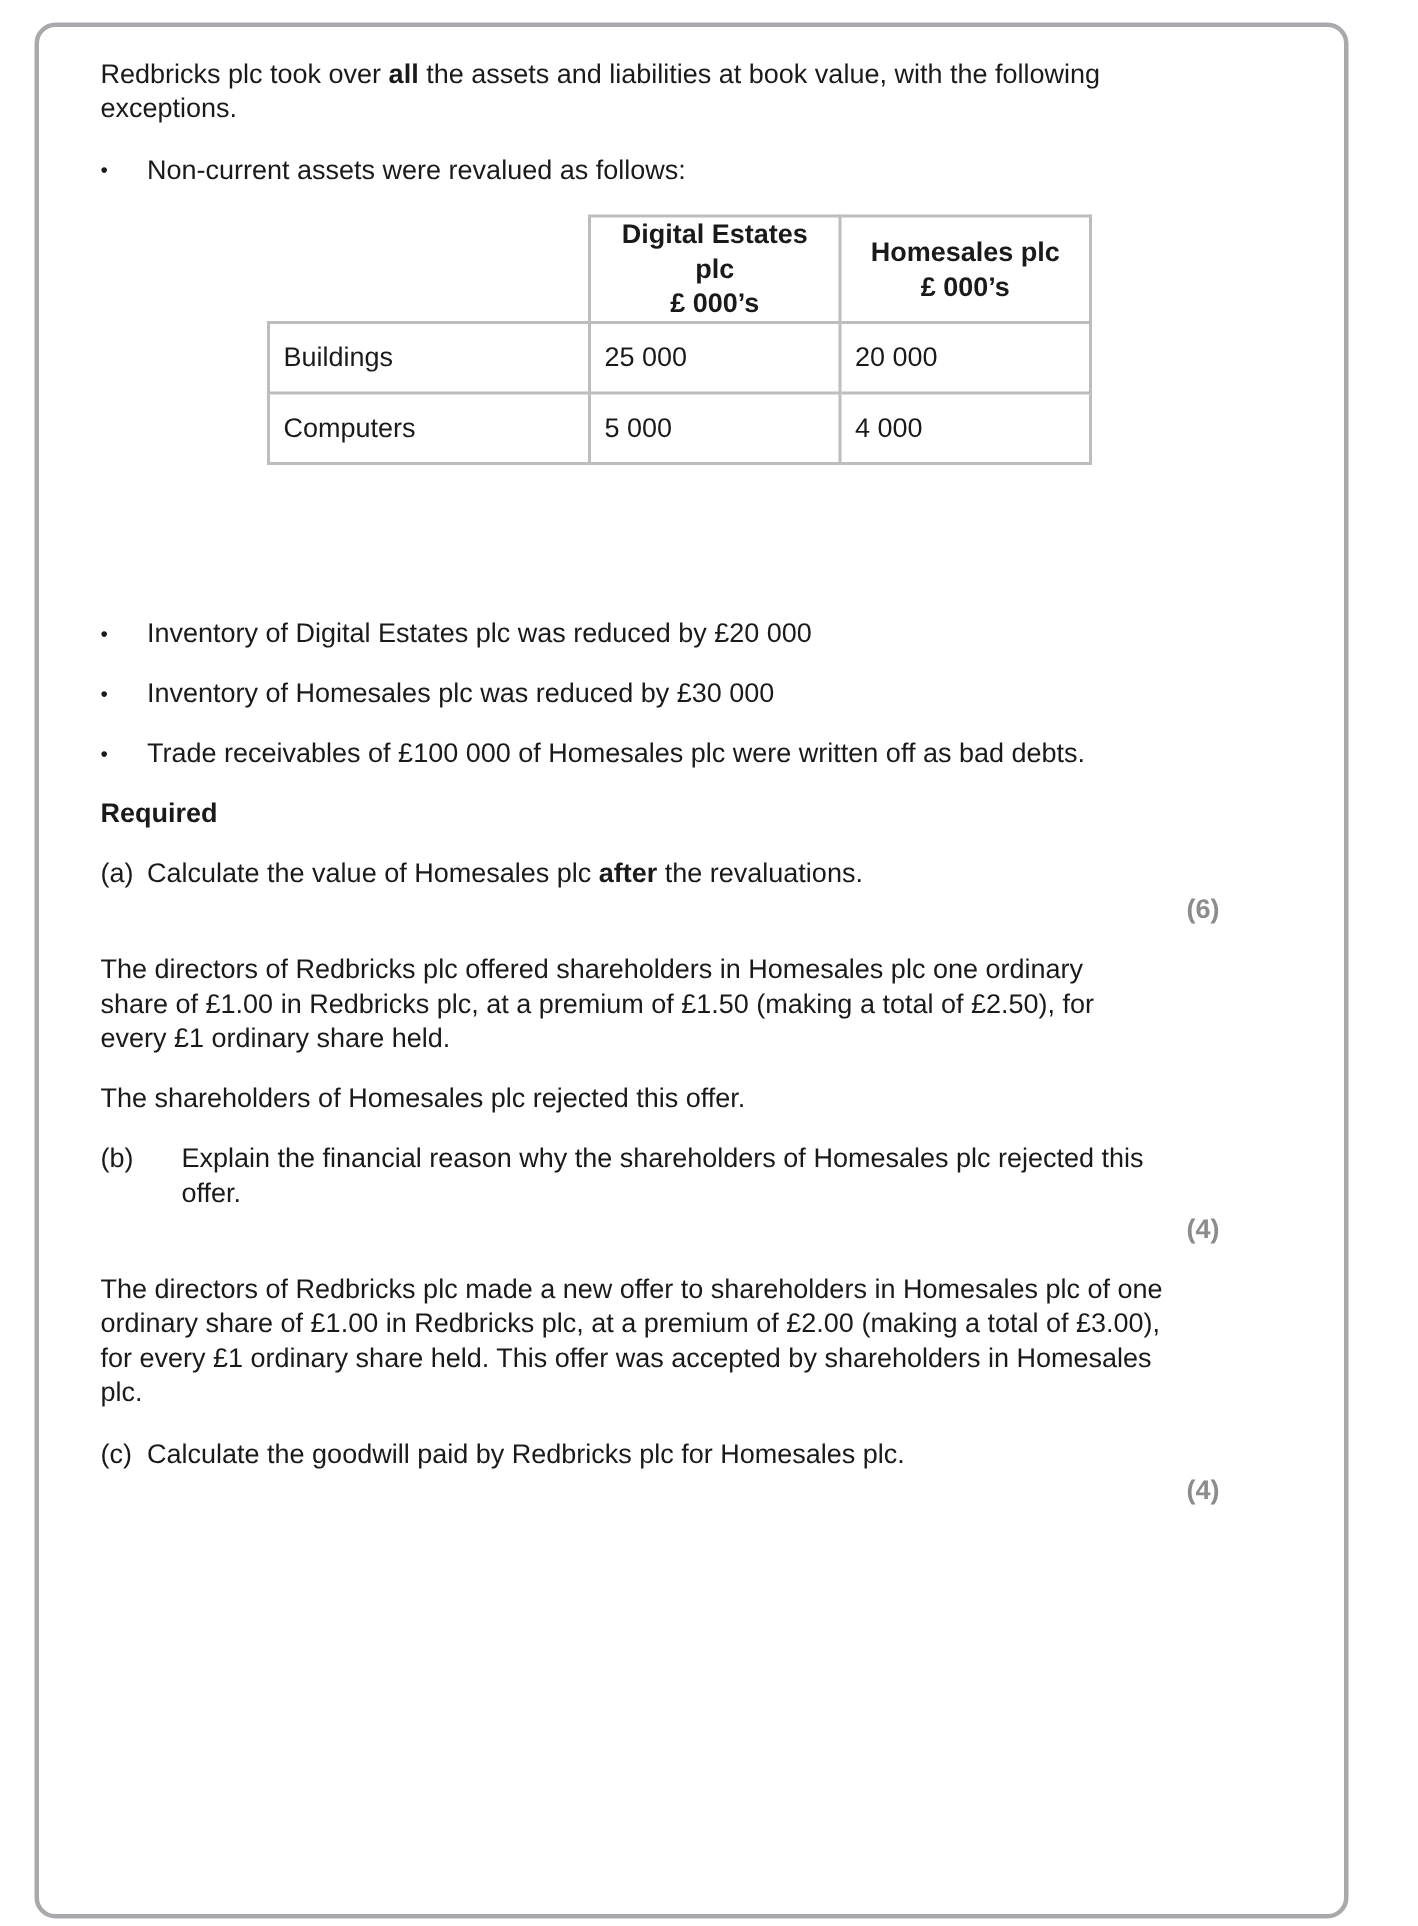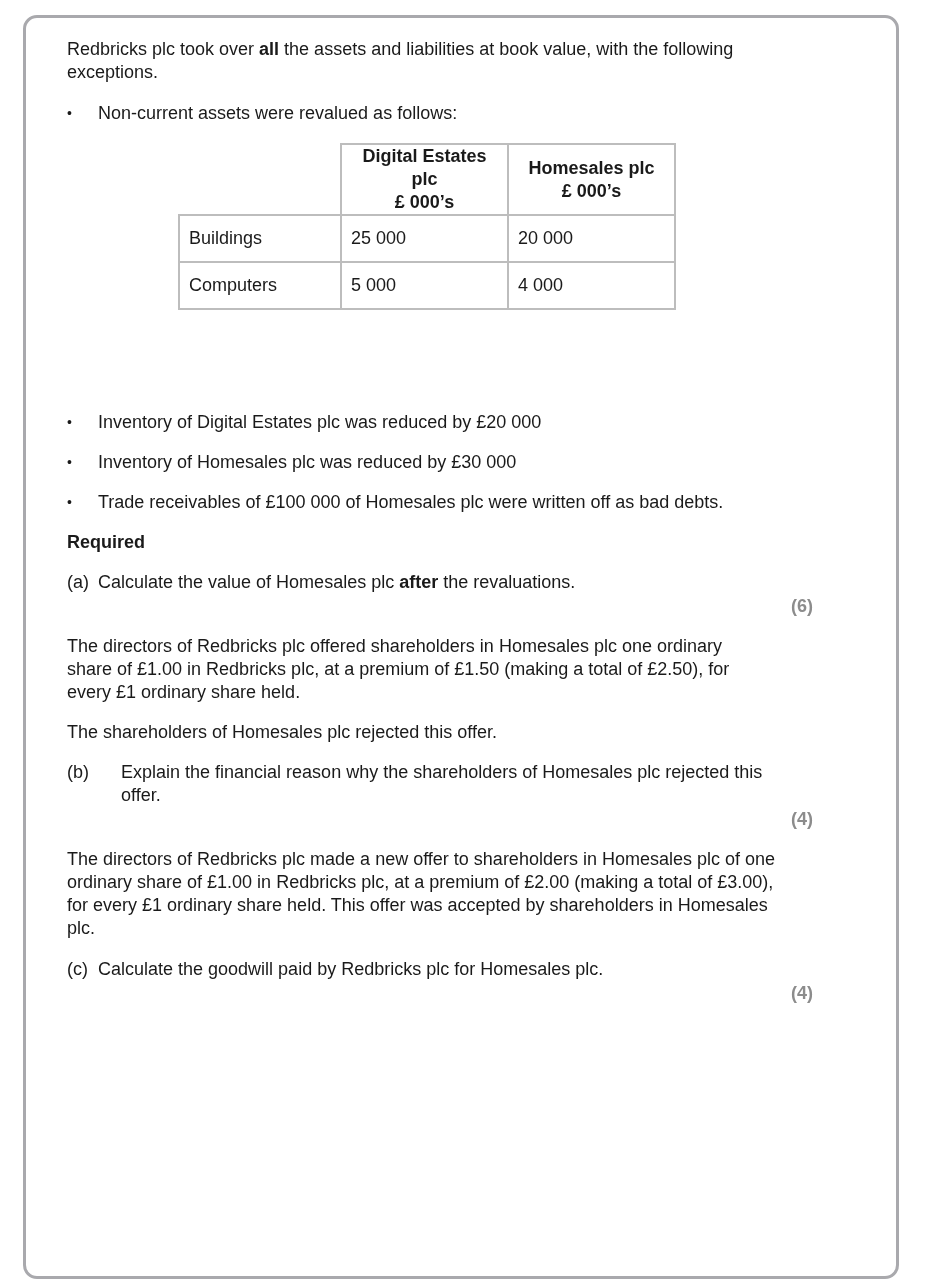--- a/index.html
+++ b/index.html
@@ -95,21 +95,21 @@
       font-weight: bold;
       text-align: center;
       line-height: 23px;
       height: 62px;
     }
     table.reval th.blank {
       border-top: none;
       border-left: none;
     }
     table.reval td.label {
-      width: 162px;
+      width: 214px;
       text-align: left;
       height: 47px;
     }
     table.reval td.num {
       width: 167px;
       text-align: left;
       height: 47px;
     }
   </style>
 </head>

